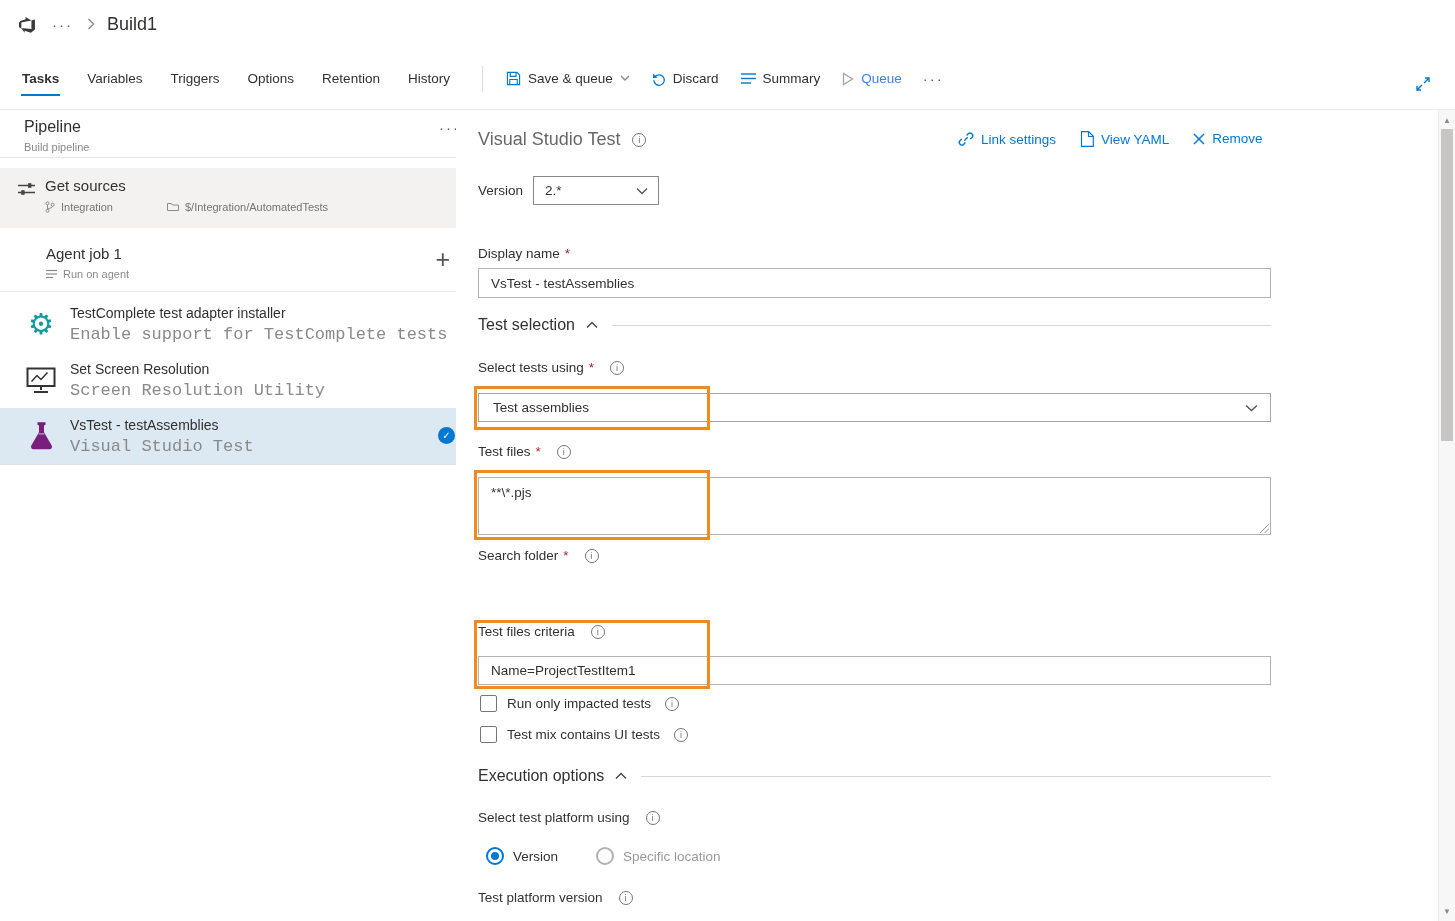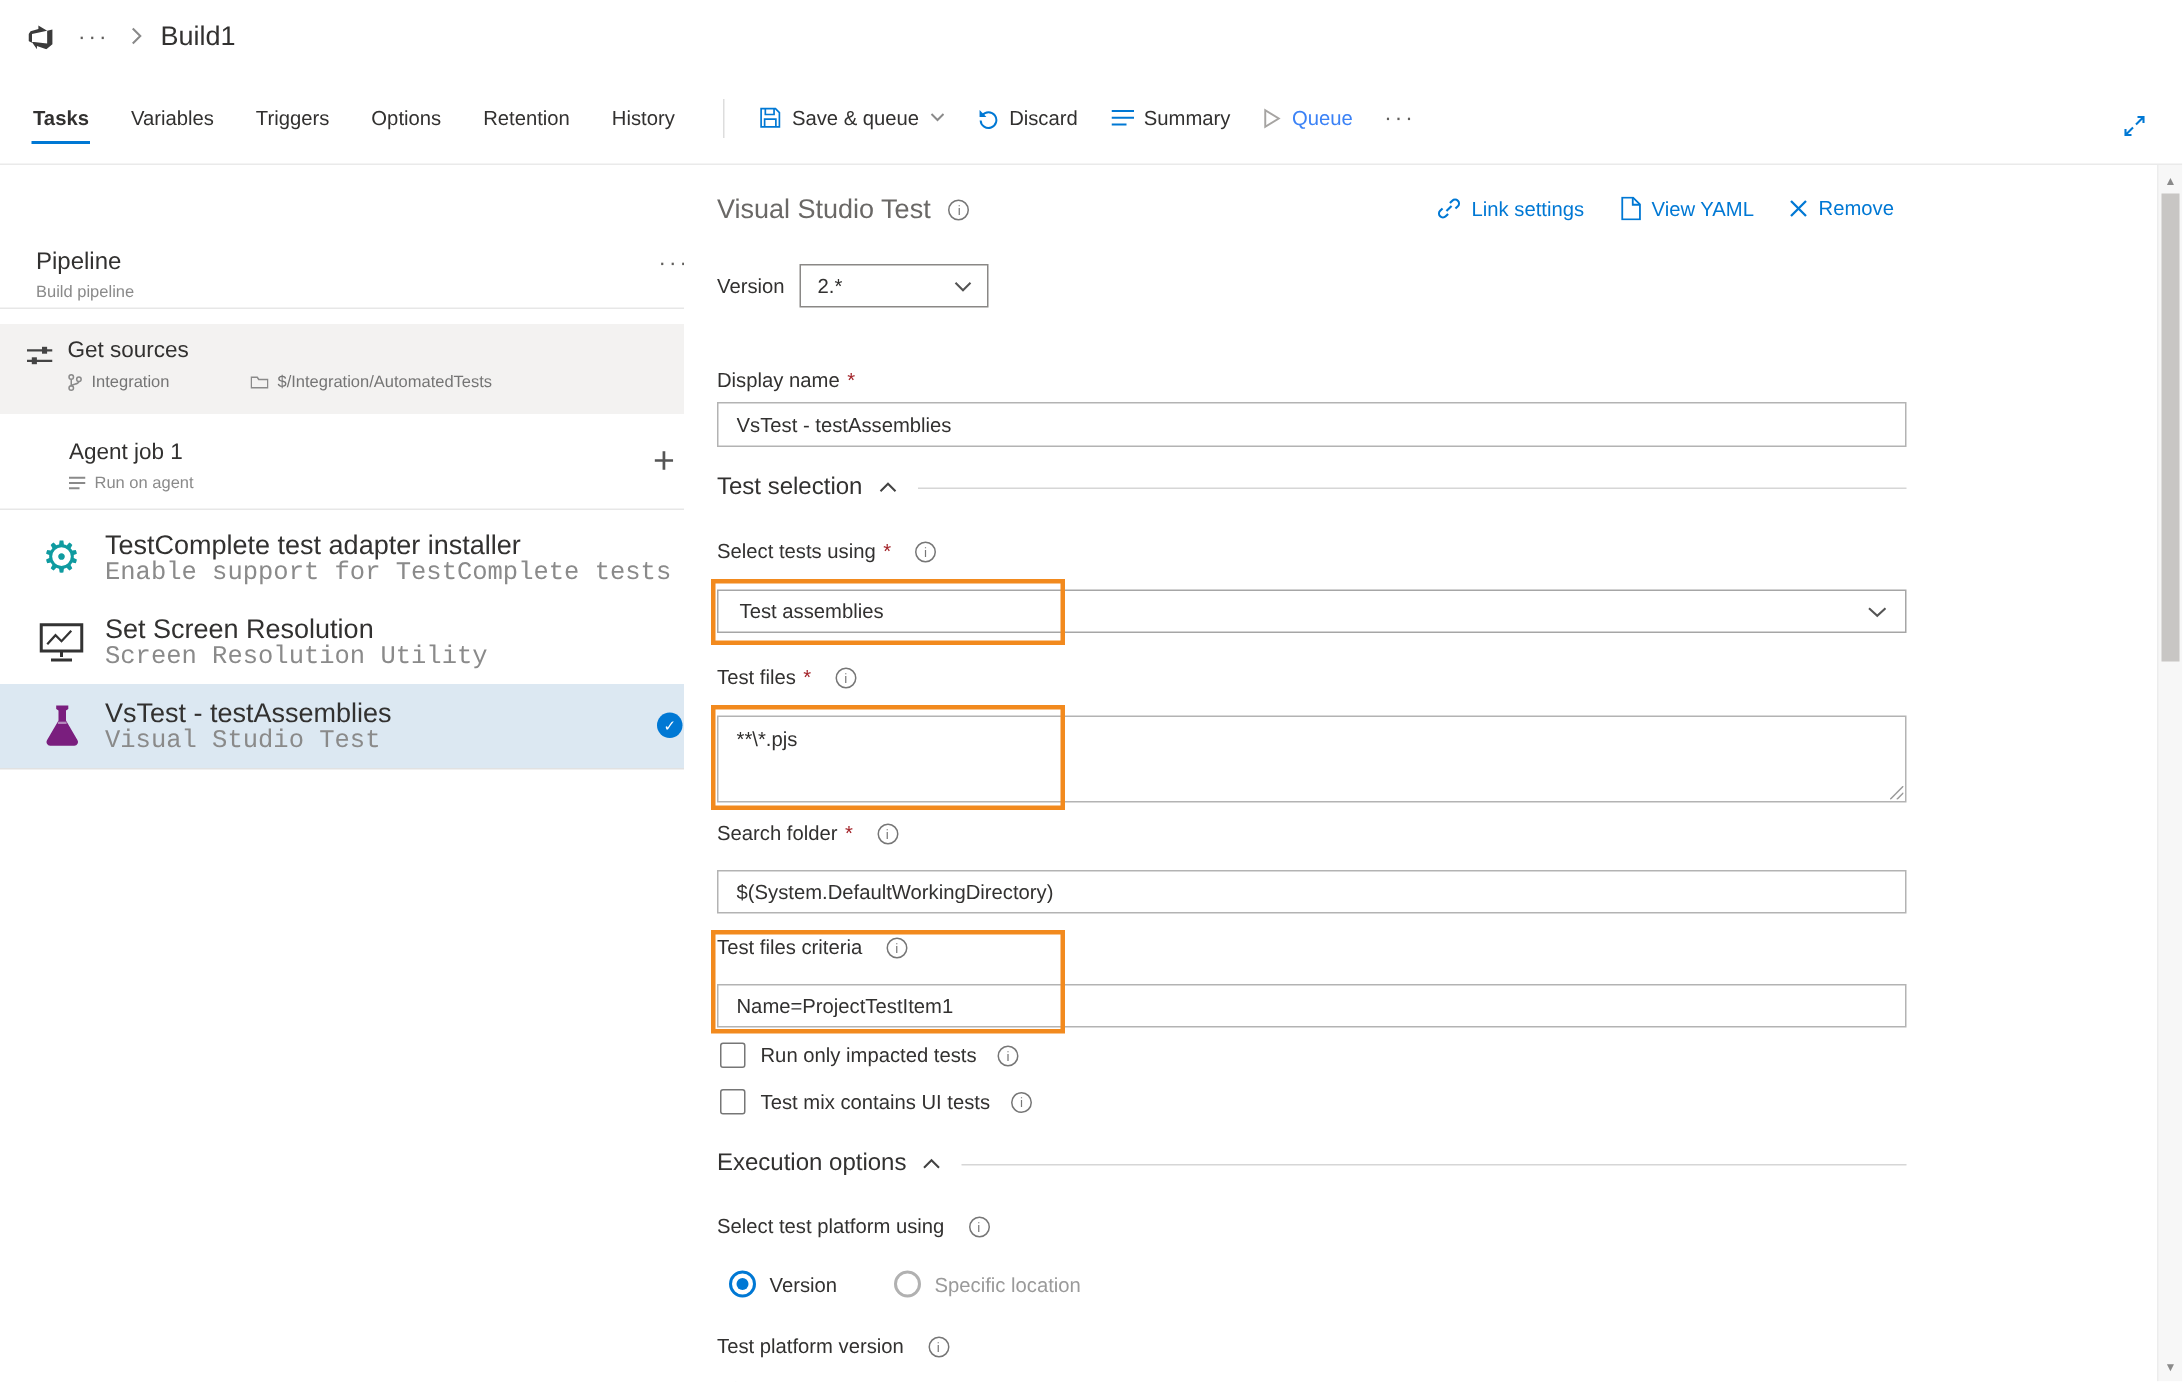--- a/index.html
+++ b/index.html
@@ -19,21 +19,21 @@
   .tab { position:relative; height:100%; display:flex; align-items:center; padding:0 14px; font-size:13.5px; cursor:pointer; }
   .tab.active { font-weight:bold; }
   .tab.active::after { content:""; position:absolute; left:13px; right:13px; bottom:13px; height:2px; background:#0078d4; }
   .tb-sep { width:1px; height:26px; background:#ddd; margin:0 12px 0 18px; }
   .tb-btn { display:flex; align-items:center; gap:7px; padding:6px 11px; font-size:13.5px; color:#323130; cursor:pointer; white-space:nowrap; }
   .tb-btn.disabled { color:#3b82f6; cursor:default; }
   .tb-more { padding:6px 10px; color:#605e5c; font-size:15px; letter-spacing:2px; cursor:pointer; }
   .expand-btn { position:absolute; right:24px; top:28px; cursor:pointer; }
 
   
-  .sidebar { position:absolute; top:110px; left:0; width:491px; bottom:0; background:#fff; border-right:1px solid #e3e3e3;margin-top:48px; }
+  .sidebar { position:absolute; top:110px; left:0; width:491px; bottom:0; background:#fff; border-right:1px solid #e3e3e3; }
   .pipeline-hd { position:absolute; top:0; left:0; right:0; height:48px; border-bottom:1px solid #e7e7e7; }
   .pl-title { position:absolute; left:24px; top:8px; font-size:16px; }
   .pl-sub { position:absolute; left:24px; top:31px; font-size:11px; color:#8a8a8a; }
   .pl-more { position:absolute; right:30px; top:9px; color:#605e5c; font-size:15px; letter-spacing:2px; cursor:pointer; }
 
   .get-sources { position:absolute; top:58px; left:0; right:0; height:60px; background:#f3f2f1; cursor:pointer; }
   .gs-icon { position:absolute; left:18px; top:14px; }
   .gs-title { position:absolute; left:45px; top:9px; font-size:15px; }
   .gs-meta { position:absolute; left:45px; top:33px; display:flex; align-items:center; gap:6px; font-size:11px; color:#757575; }
   .gs-meta .grp2 { display:flex; align-items:center; gap:6px; margin-left:48px; }
@@ -41,21 +41,21 @@
   .agent-job { position:absolute; top:128px; left:0; right:0; height:54px; border-bottom:1px solid #e7e7e7; cursor:pointer; }
   .aj-title { position:absolute; left:46px; top:7px; font-size:15px; }
   .aj-sub { position:absolute; left:46px; top:30px; display:flex; align-items:center; gap:6px; font-size:11px; color:#8a8a8a; }
   .aj-plus { position:absolute; right:40px; top:9px; font-size:25px; font-weight:300; color:#555; cursor:pointer; line-height:1; }
 
   .task-list { position:absolute; top:186px; left:0; right:0; border-bottom:1px solid #e1e1e1; }
   .task-row { position:relative; height:56px; cursor:pointer; }
   .task-row.selected { background:#dce8f2; }
   .t-icon { position:absolute; left:24px; top:11px; width:34px; height:34px; display:flex; align-items:center; justify-content:center; }
   .gear-glyph { font-size:29px; color:#0f9ba0; line-height:1; }
-  .t-title { position:absolute; left:70px; top:9px; font-size:18px; color:#323130; }
+  .t-title { position:absolute; left:70px; top:9px; font-size:14px; color:#323130; }
   .t-sub { position:absolute; left:70px; top:29px; font-size:17px; color:#8a8a8a;font-family:Liberation Mono, monospace; }
   .t-check { position:absolute; right:35px; top:19px; width:17px; height:17px; border-radius:50%; background:#0078d4; color:#fff; font-size:10px; display:flex; align-items:center; justify-content:center; cursor:pointer; }
   .t-drag { position:absolute; right:14px; top:16px; width:11px; height:24px; cursor:grab;
             background-image:radial-gradient(#7d7d7d 1.2px, transparent 1.4px); background-size:6px 6px; }
 
   
   .main { position:absolute; top:110px; left:456px; width:999px; bottom:0; background:#fff; }
   .vs-title-row { position:absolute; left:22px; top:19px; display:flex; align-items:center; gap:12px; font-size:18px; color:#6a6866; }
   .header-actions { position:absolute; left:502px; top:21px; display:flex; align-items:flex-start; gap:24px; }
   .h-action { display:flex; align-items:center; gap:7px; color:#0078d4; font-size:13.5px; cursor:pointer; white-space:nowrap; }
@@ -403,21 +403,20 @@
             </g>
           </svg>
       </span>
     </div>
 
     <div class="flabel" style="top:438px;">
       <span>Search folder</span>
       <span class="req">*</span>
       <span class="info-icon">i</span>
     </div>
-    <input class="text-input" style="top: 470px; height: 29px;" type="text" value="$(System.DefaultWorkingDirectory)">
 
     <div class="flabel" style="top:514px;">
       <span>Test files criteria</span>
       <span class="info-icon">i</span>
     </div>
     <input class="text-input" style="top: 546px; height: 29px;" type="text" value="Name=ProjectTestItem1">
 
     <div class="cbrow" style="top:585px;">
       <span class="checkbox"></span>
       <span class="cb-label">Run only impacted tests</span>

